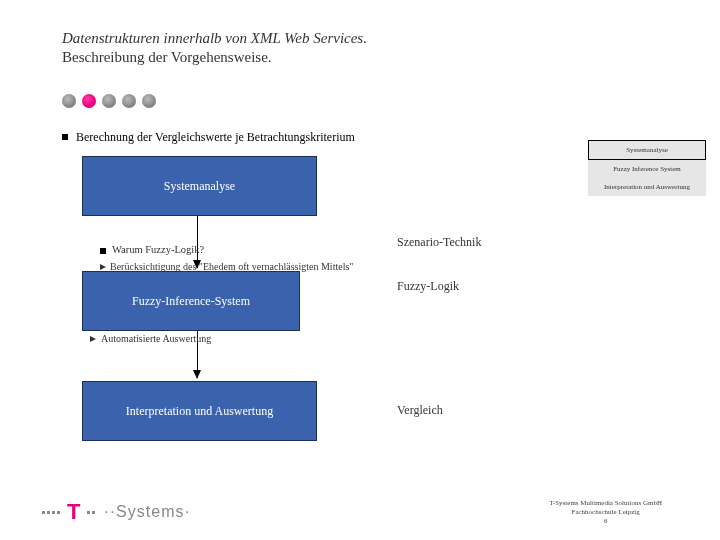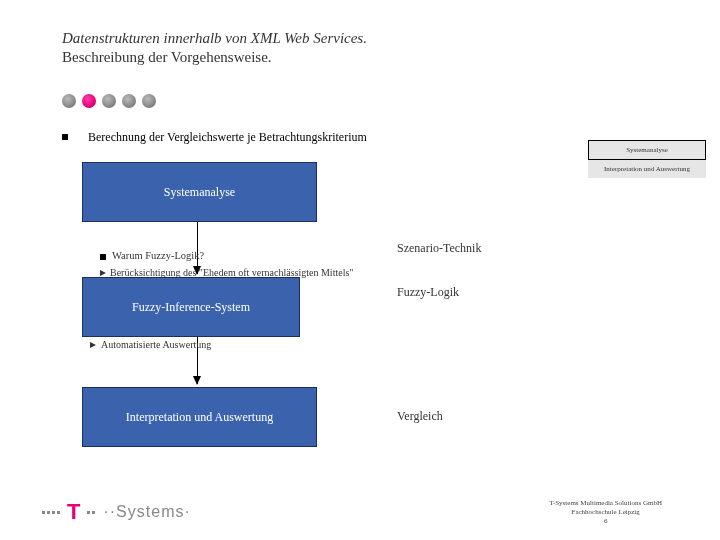--- a/index.html
+++ b/index.html
@@ -39,23 +39,23 @@
   .dot.magenta {
     background: radial-gradient(circle at 40% 35%, #ff3ea5, #e6007e 60%, #a00058);
   }
   .content {
     padding: 22px 62px 0 62px;
     position: relative;
   }
   .row {
     display: flex;
     align-items: flex-start;
-    gap: 20px;
+    gap: 8px;
     font-size: 12px;
-    margin-bottom: 12px;
+    margin-bottom: 6px;
   }
   .bullet-sq {
     width: 6px;
     height: 6px;
     background: #000;
     margin-top: 4px;
     flex-shrink: 0;
   }
   .sidebar-boxes {
     position: absolute;
@@ -190,20 +190,21 @@
 <div class="dots">
   <div class="dot"></div>
   <div class="dot magenta"></div>
   <div class="dot"></div>
   <div class="dot"></div>
   <div class="dot"></div>
 </div>
 
 <div class="sidebar-boxes">
   <div class="side-box active">Systemanalyse</div>
+  <div class="side-box">Fuzzy Inference System</div>
   <div class="side-box">Interpretation und Auswertung</div>
 </div>
 
 <div class="content">
   <div class="row">
     <div class="bullet-sq"></div>
     <div>Berechnung der Vergleichswerte je Betrachtungskriterium</div>
   </div>
 
   <div class="diagram">

